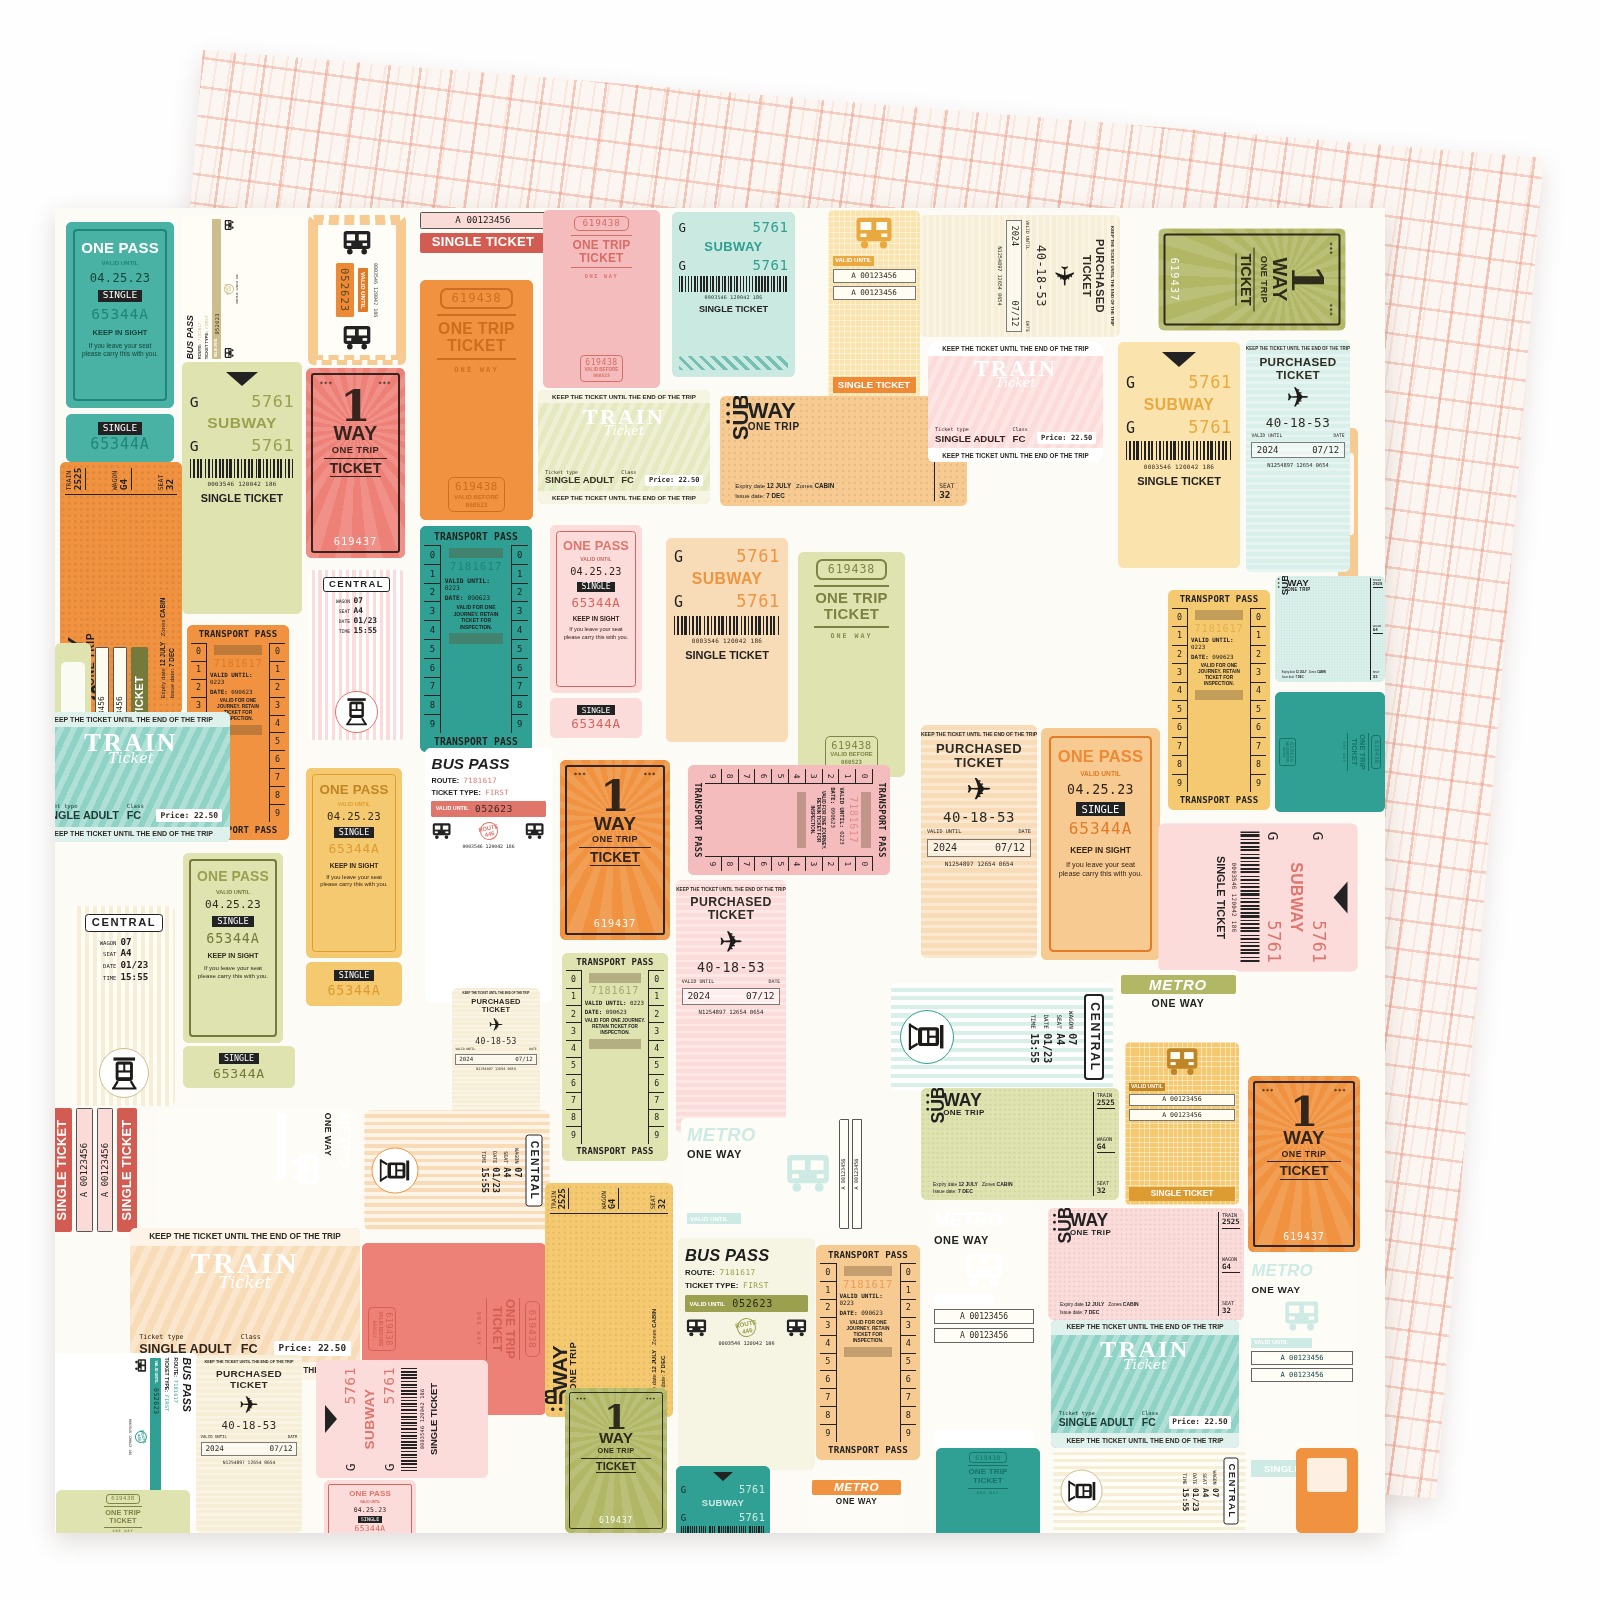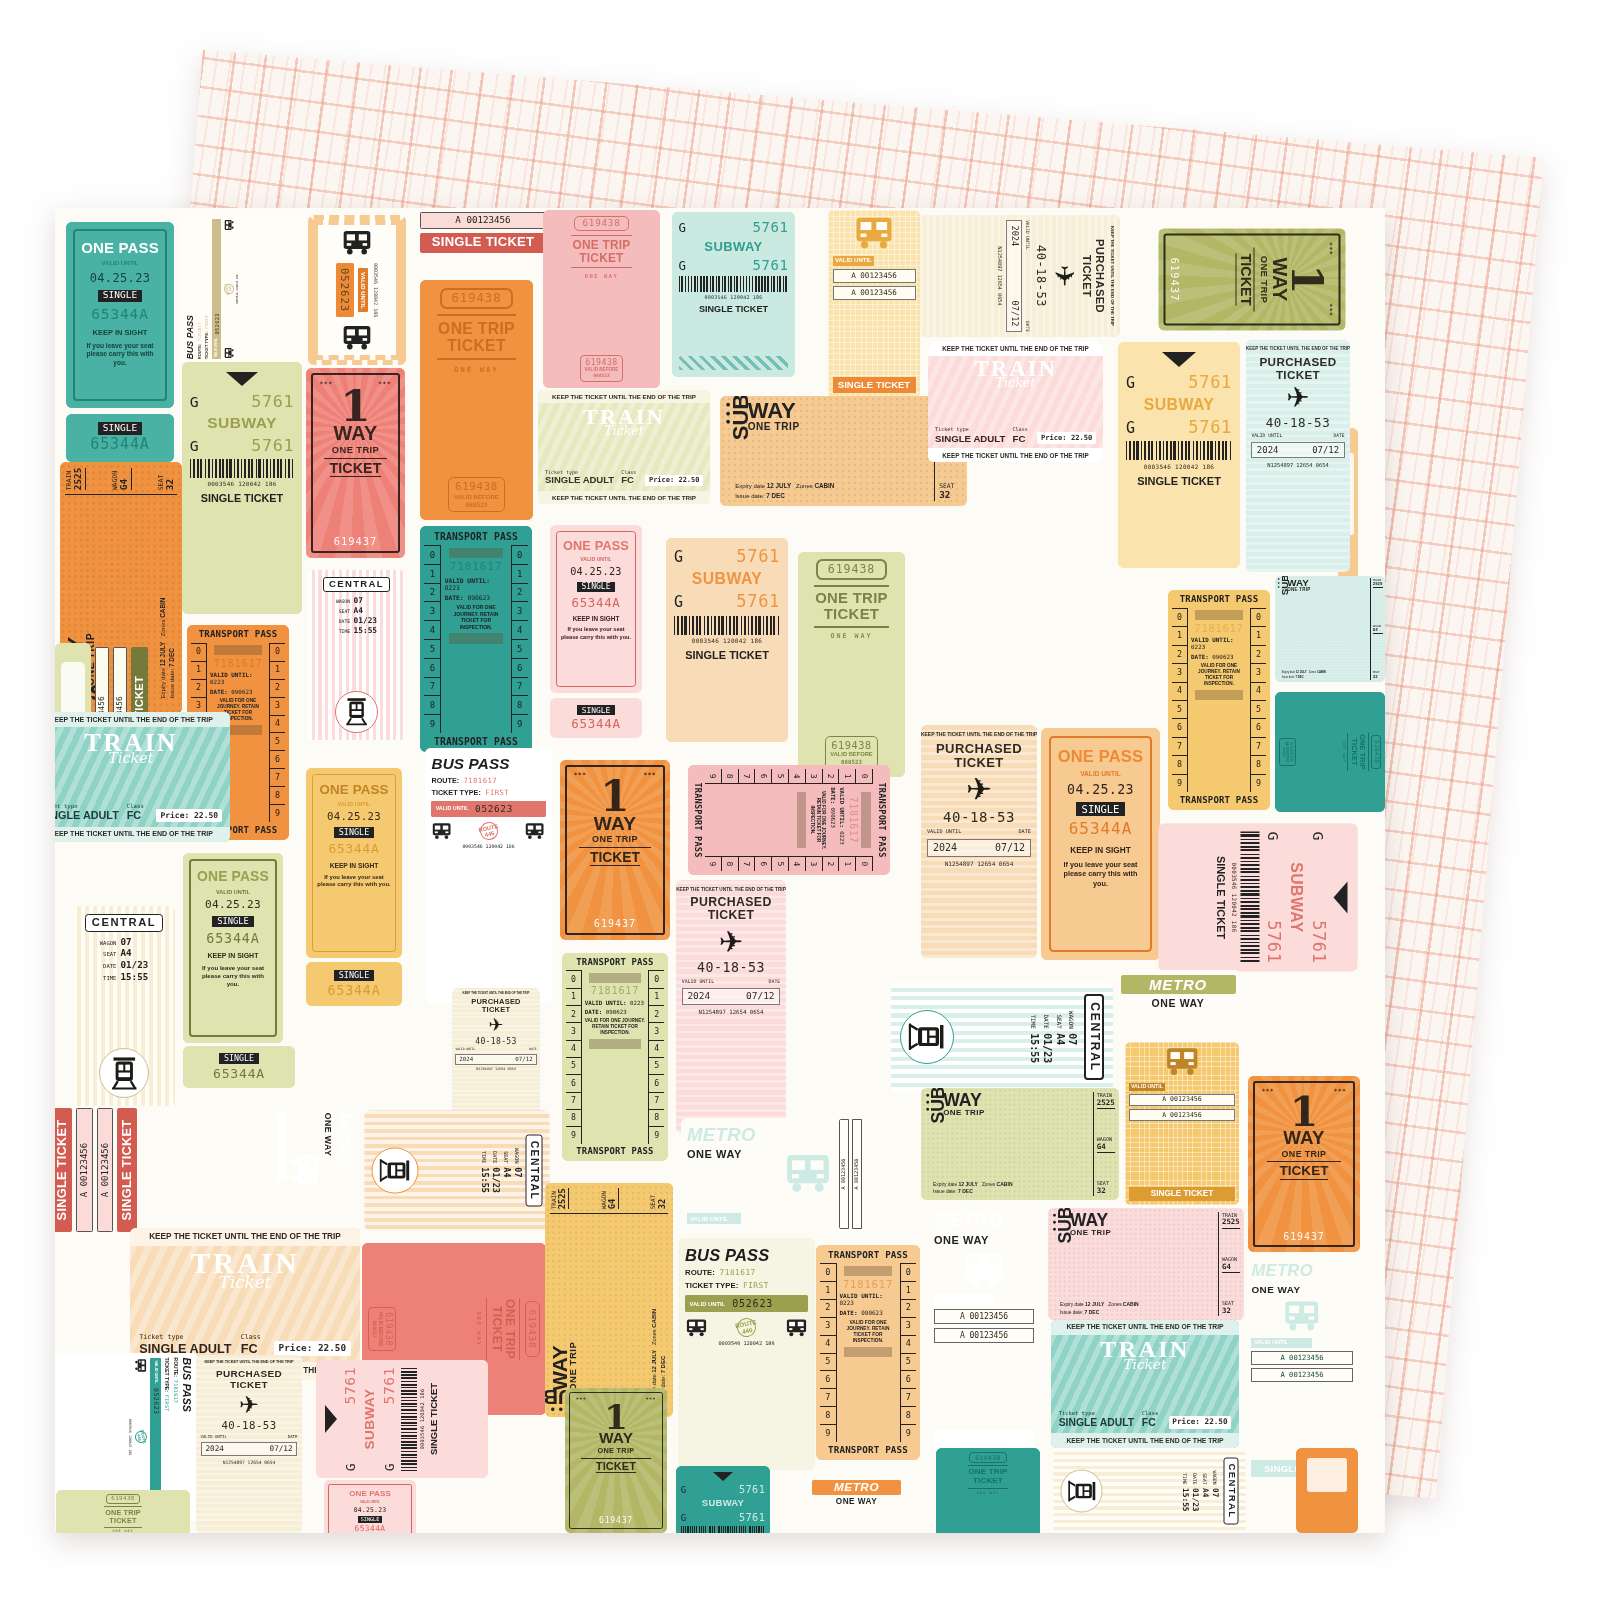--- a/index.html
+++ b/index.html
@@ -17,21 +17,21 @@
 .m{font-family:"DejaVu Sans Mono",monospace}
 .chip{background:#222;color:#fff;font-family:"DejaVu Sans Mono",monospace;padding:.08em .55em;display:inline-block;font-size:.95em}
 
 .one_pass{background:var(--bg);padding:.7em}
 .op-fr{border:.22em solid var(--dp);border-radius:.4em;height:100%;display:flex;flex-direction:column;align-items:center;text-align:center;padding:.8em .45em;gap:.42em}
 .op-t{color:var(--acc);font-size:1.5em;font-weight:bold;letter-spacing:.01em;white-space:nowrap}
 .op-v{font-size:.6em;font-weight:bold;color:var(--dp)}
 .op-d{font-size:1.2em;letter-spacing:.03em}
 .op-n{font-size:1.45em;color:var(--dp);letter-spacing:.06em}
 .op-k{font-size:.75em;font-weight:bold;margin-top:.25em}
-.op-k2{font-size:.66em;font-weight:bold;line-height:1.3}
+.op-k2{font-size:.66em;font-weight:normal;line-height:1.3}
 .stub{background:var(--bg);display:flex;flex-direction:column;align-items:center;justify-content:center;gap:.15em;text-align:center}
 .stub .op-n{font-size:1.5em}
 
 .one_way{background:repeating-conic-gradient(from 0deg at 50% 32%,rgba(255,255,255,.12) 0 7deg,rgba(0,0,0,0) 7deg 14deg),var(--bg);padding:.55em}
 .ow-fr{border:.22em solid var(--ink);height:100%;display:flex;flex-direction:column;align-items:center;padding:.5em .3em .3em;border-radius:.3em}
 .ow-st{display:flex;justify-content:space-between;width:92%;font-size:.62em;letter-spacing:.12em;font-weight:bold}
 .ow-1{font-size:4.4em;font-weight:bold;line-height:.85;font-family:"DejaVu Serif",serif}
 .ow-way{font-size:2.0em;font-weight:bold;line-height:.95;letter-spacing:.01em}
 .ow-trip{font-size:.95em;font-weight:bold;letter-spacing:.04em;margin:.15em 0;border-bottom:.16em solid var(--ink);padding-bottom:.3em;width:80%;text-align:center}
 .ow-tk{font-size:1.45em;font-weight:bold;border-bottom:.12em solid var(--ink);line-height:1.1}

